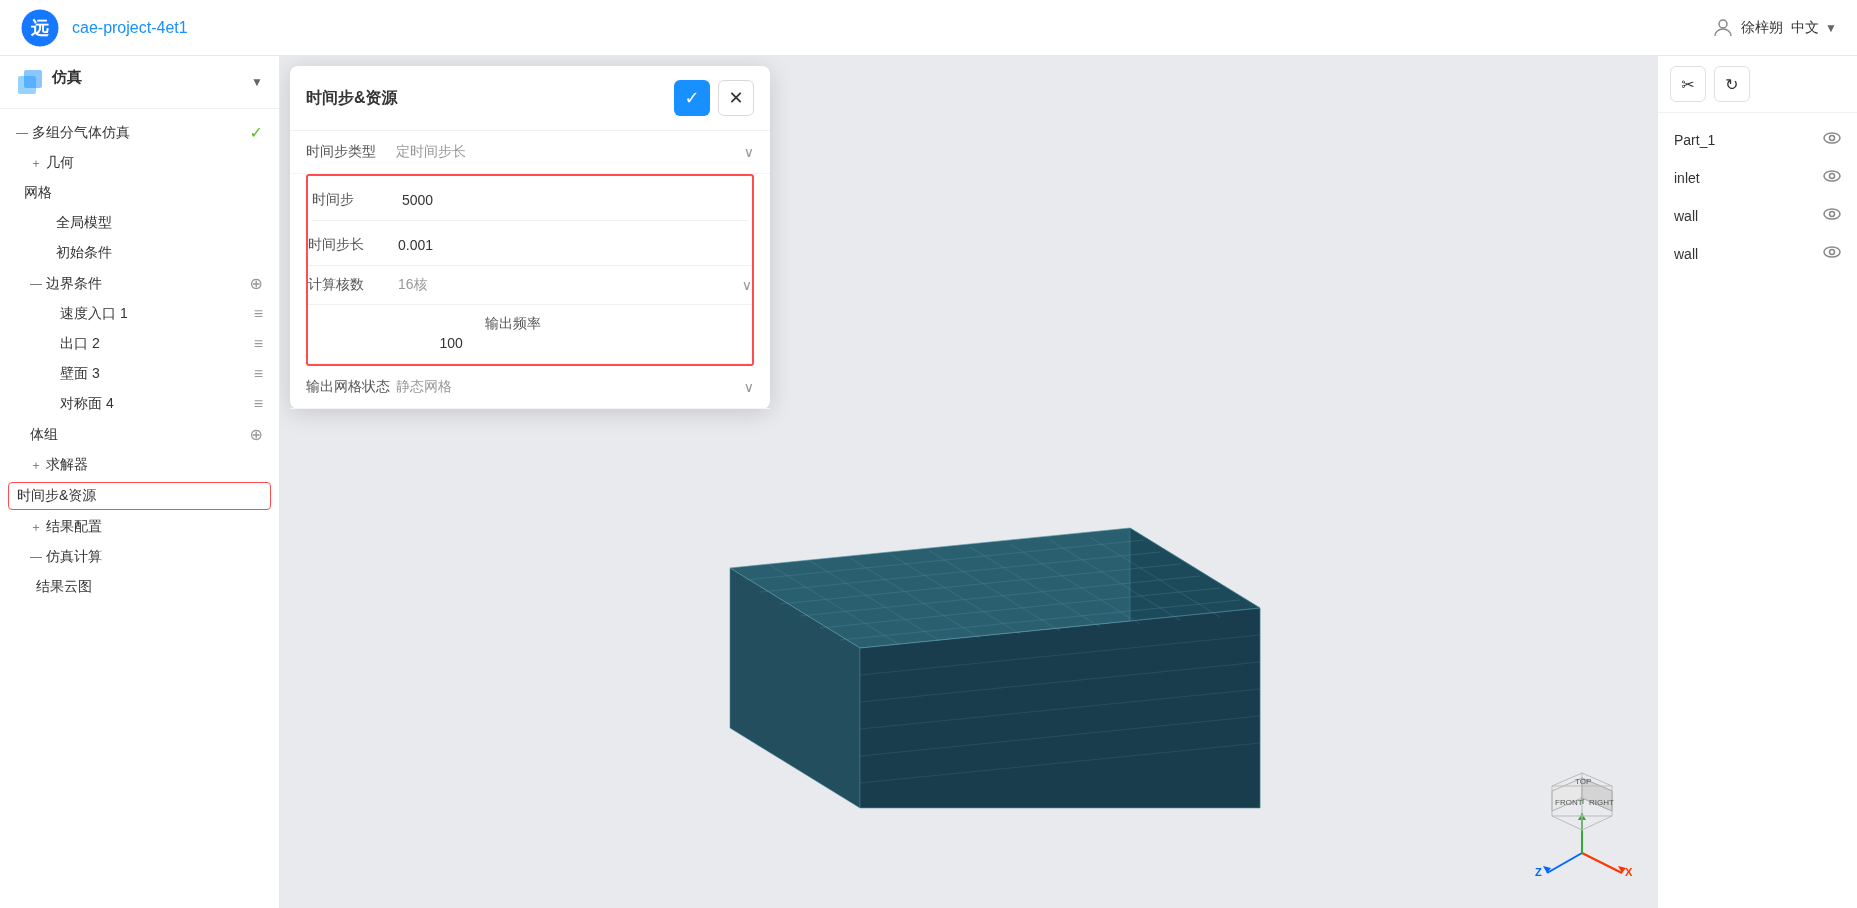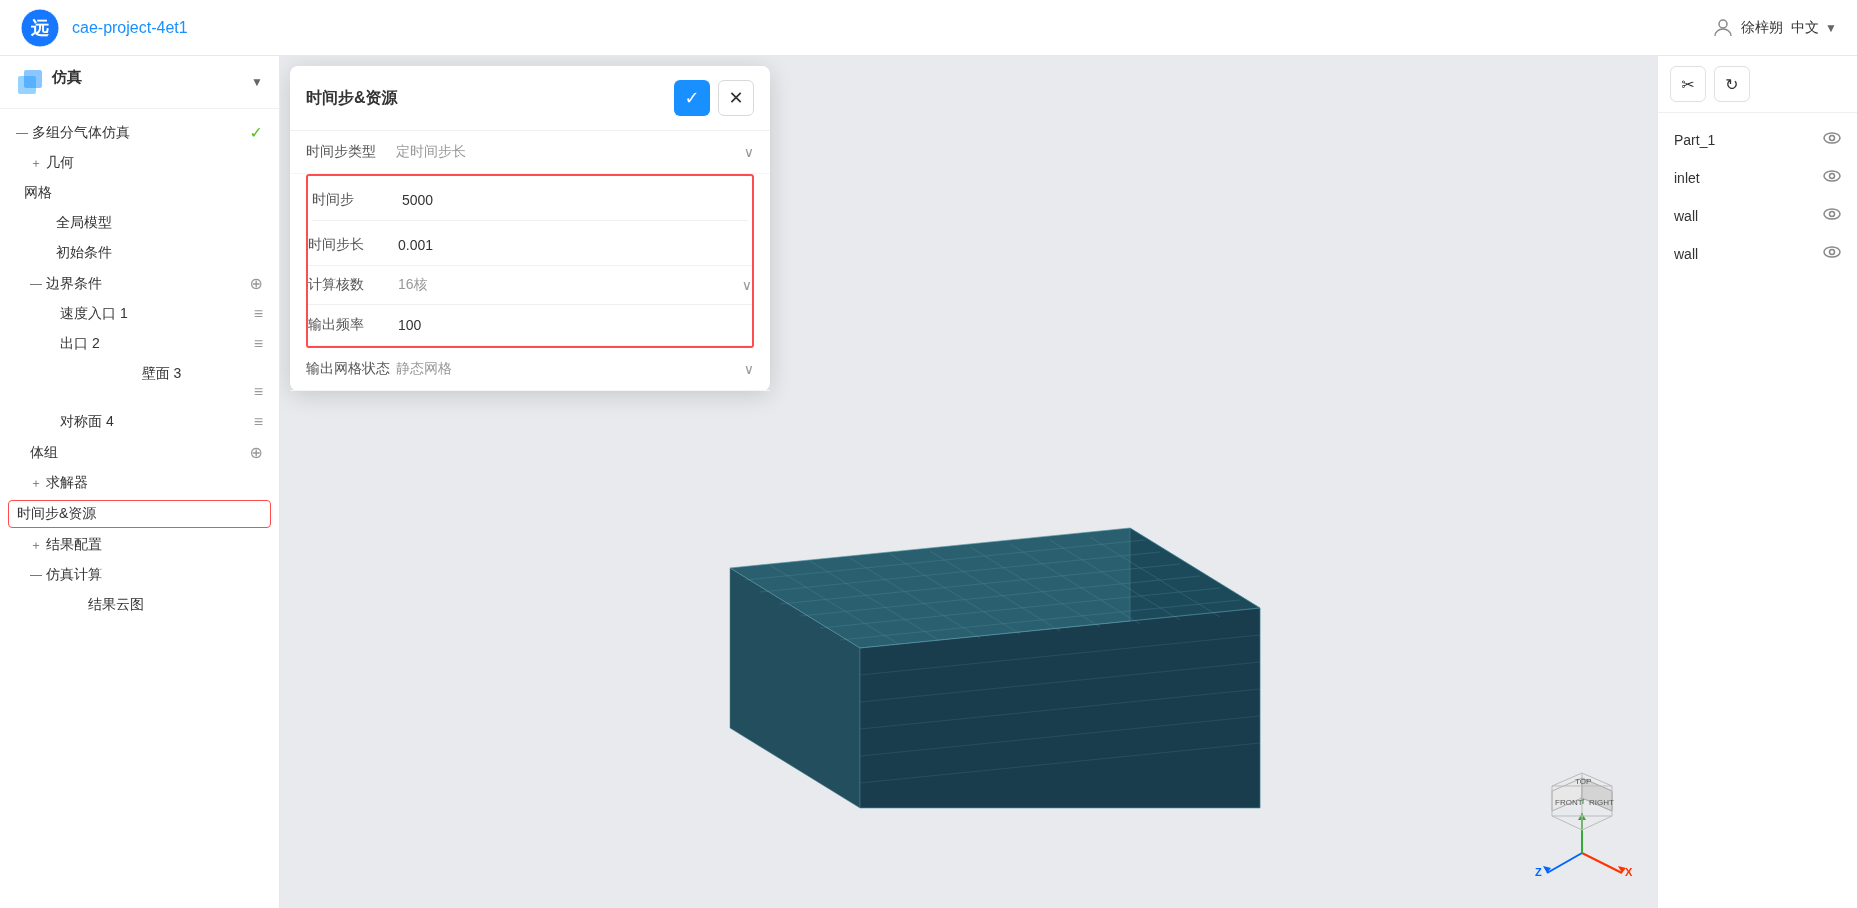--- a/index.html
+++ b/index.html
@@ -357,21 +357,21 @@
       <div class="tree-item" style="padding-left:60px;">
         <span class="tree-label">速度入口 1</span>
         <span class="tree-action">≡</span>
       </div>
 
       <div class="tree-item" style="padding-left:60px;">
         <span class="tree-label">出口 2</span>
         <span class="tree-action">≡</span>
       </div>
 
-      <div class="tree-item" style="padding-left:60px;flex-direction:column;">
+      <div class="tree-item" style="padding-left:60px;">
         <span class="tree-label">壁面 3</span>
         <span class="tree-action">≡</span>
       </div>
 
       <div class="tree-item" style="padding-left:60px;">
         <span class="tree-label">对称面 4</span>
         <span class="tree-action">≡</span>
       </div>
 
       <div class="tree-item" style="padding-left:30px;">
@@ -391,21 +391,21 @@
       <div class="tree-item" style="padding-left:30px;">
         <span class="expand-icon">＋</span>
         <span class="tree-label">结果配置</span>
       </div>
 
       <div class="tree-item" style="padding-left:30px;">
         <span class="expand-icon">—</span>
         <span class="tree-label">仿真计算</span>
       </div>
 
-      <div class="tree-item" style="padding-left:88px;">
+      <div class="tree-item" style="padding-left:36px;">
         <span class="tree-label">结果云图</span>
       </div>
 
     </div>
   </div>
 
   <div class="viewport">
 
     <div class="dialog">
       <div class="dialog-header">
@@ -446,21 +446,21 @@
           <div class="form-row" style="border-bottom: 1px solid #f0f0f0; padding: 10px 0; margin: 0;">
             <span class="form-label">计算核数</span>
             <div class="form-value">
               <div class="form-select">
                 <span>16核</span>
                 <span>∨</span>
               </div>
             </div>
           </div>
 
-          <div class="form-row" style="padding: 10px 0; margin: 0;">
+          <div class="form-row" style="padding: 10px 0; margin: 0; flex-direction: column;">
             <span class="form-label">输出频率</span>
             <div class="form-value">
               <input class="form-input" value="100" type="text" style="">
             </div>
           </div>
 
         </div>
 
         <div class="form-row">
           <span class="form-label">输出网格状态</span>

